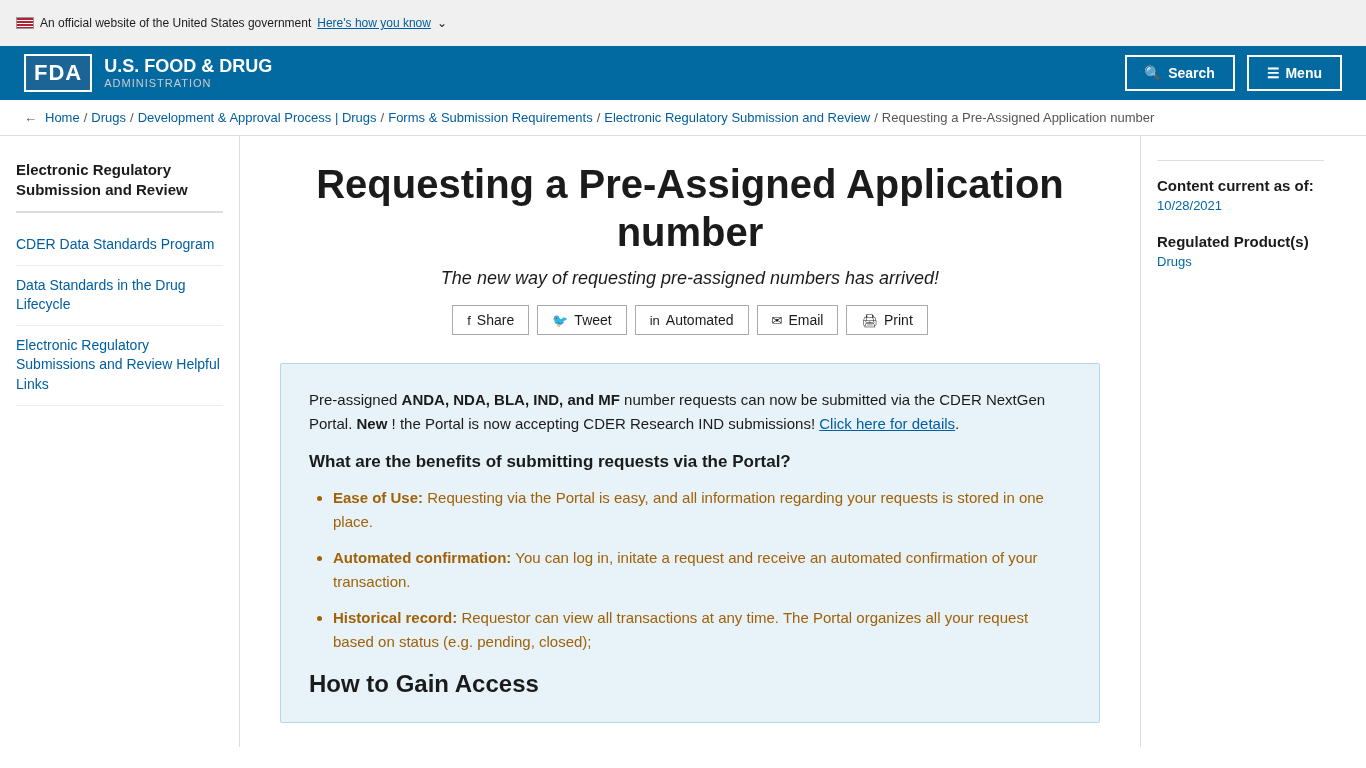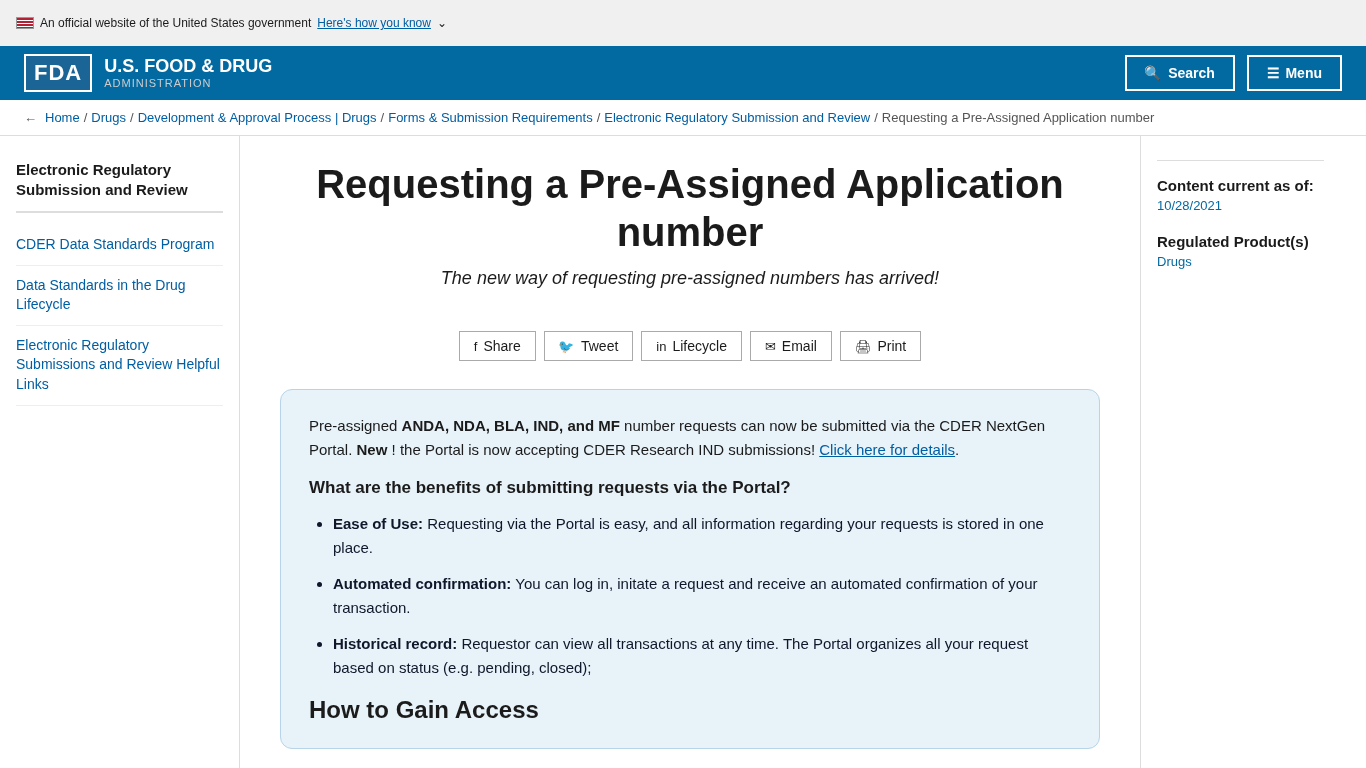--- a/index.html
+++ b/index.html
@@ -132,21 +132,21 @@
       color: #1b1b1b;
       text-align: center;
       margin-bottom: 12px;
       line-height: 1.2;
     }
     .page-subtitle {
       text-align: center;
       font-style: italic;
       font-size: 18px;
       color: #1b1b1b;
-      margin-bottom: 42px;
+      margin-bottom: 16px;
     }
     .share-bar {
       display: flex;
       justify-content: center;
       gap: 8px;
       margin-bottom: 28px;
     }
     .share-btn {
       border: 1px solid #aaa;
       background: white;
@@ -158,21 +158,21 @@
       gap: 6px;
       color: #1b1b1b;
     }
     .share-btn .icon { font-size: 13px; }
 
     
     .content-box {
       background: #e7f2f9;
       border: 1px solid #b8d4e8;
       padding: 24px 28px;
-      border-radius: 12px;
+      border-radius: 2px;
     }
     .content-box p {
       font-size: 15px;
       line-height: 1.6;
       margin-bottom: 16px;
       color: #1b1b1b;
     }
     .content-box p a { color: #005ea2; }
     .content-box h3 {
       font-size: 17px;
@@ -181,21 +181,21 @@
       margin-bottom: 14px;
     }
     .content-box ul {
       padding-left: 24px;
       margin-bottom: 16px;
     }
     .content-box ul li {
       font-size: 15px;
       line-height: 1.6;
       margin-bottom: 12px;
-      color: #0f172a;
+      color: #a16207;
     }
     .content-box h2 {
       font-size: 24px;
       font-weight: 700;
       color: #1b1b1b;
       margin-top: 8px;
     }
 
     
     .right-sidebar {
@@ -287,21 +287,21 @@
       <button class="share-btn">
         <span class="icon">f</span>
         <span>Share</span>
       </button>
       <button class="share-btn">
         <span class="icon">🐦</span>
         <span>Tweet</span>
       </button>
       <button class="share-btn">
         <span class="icon">in</span>
-        <span>Lifecycle</span>
+        <span>Automated</span>
       </button>
       <button class="share-btn">
         <span class="icon">✉</span>
         <span>Email</span>
       </button>
       <button class="share-btn">
         <span class="icon">🖨</span>
         <span>Print</span>
       </button>
     </div>

